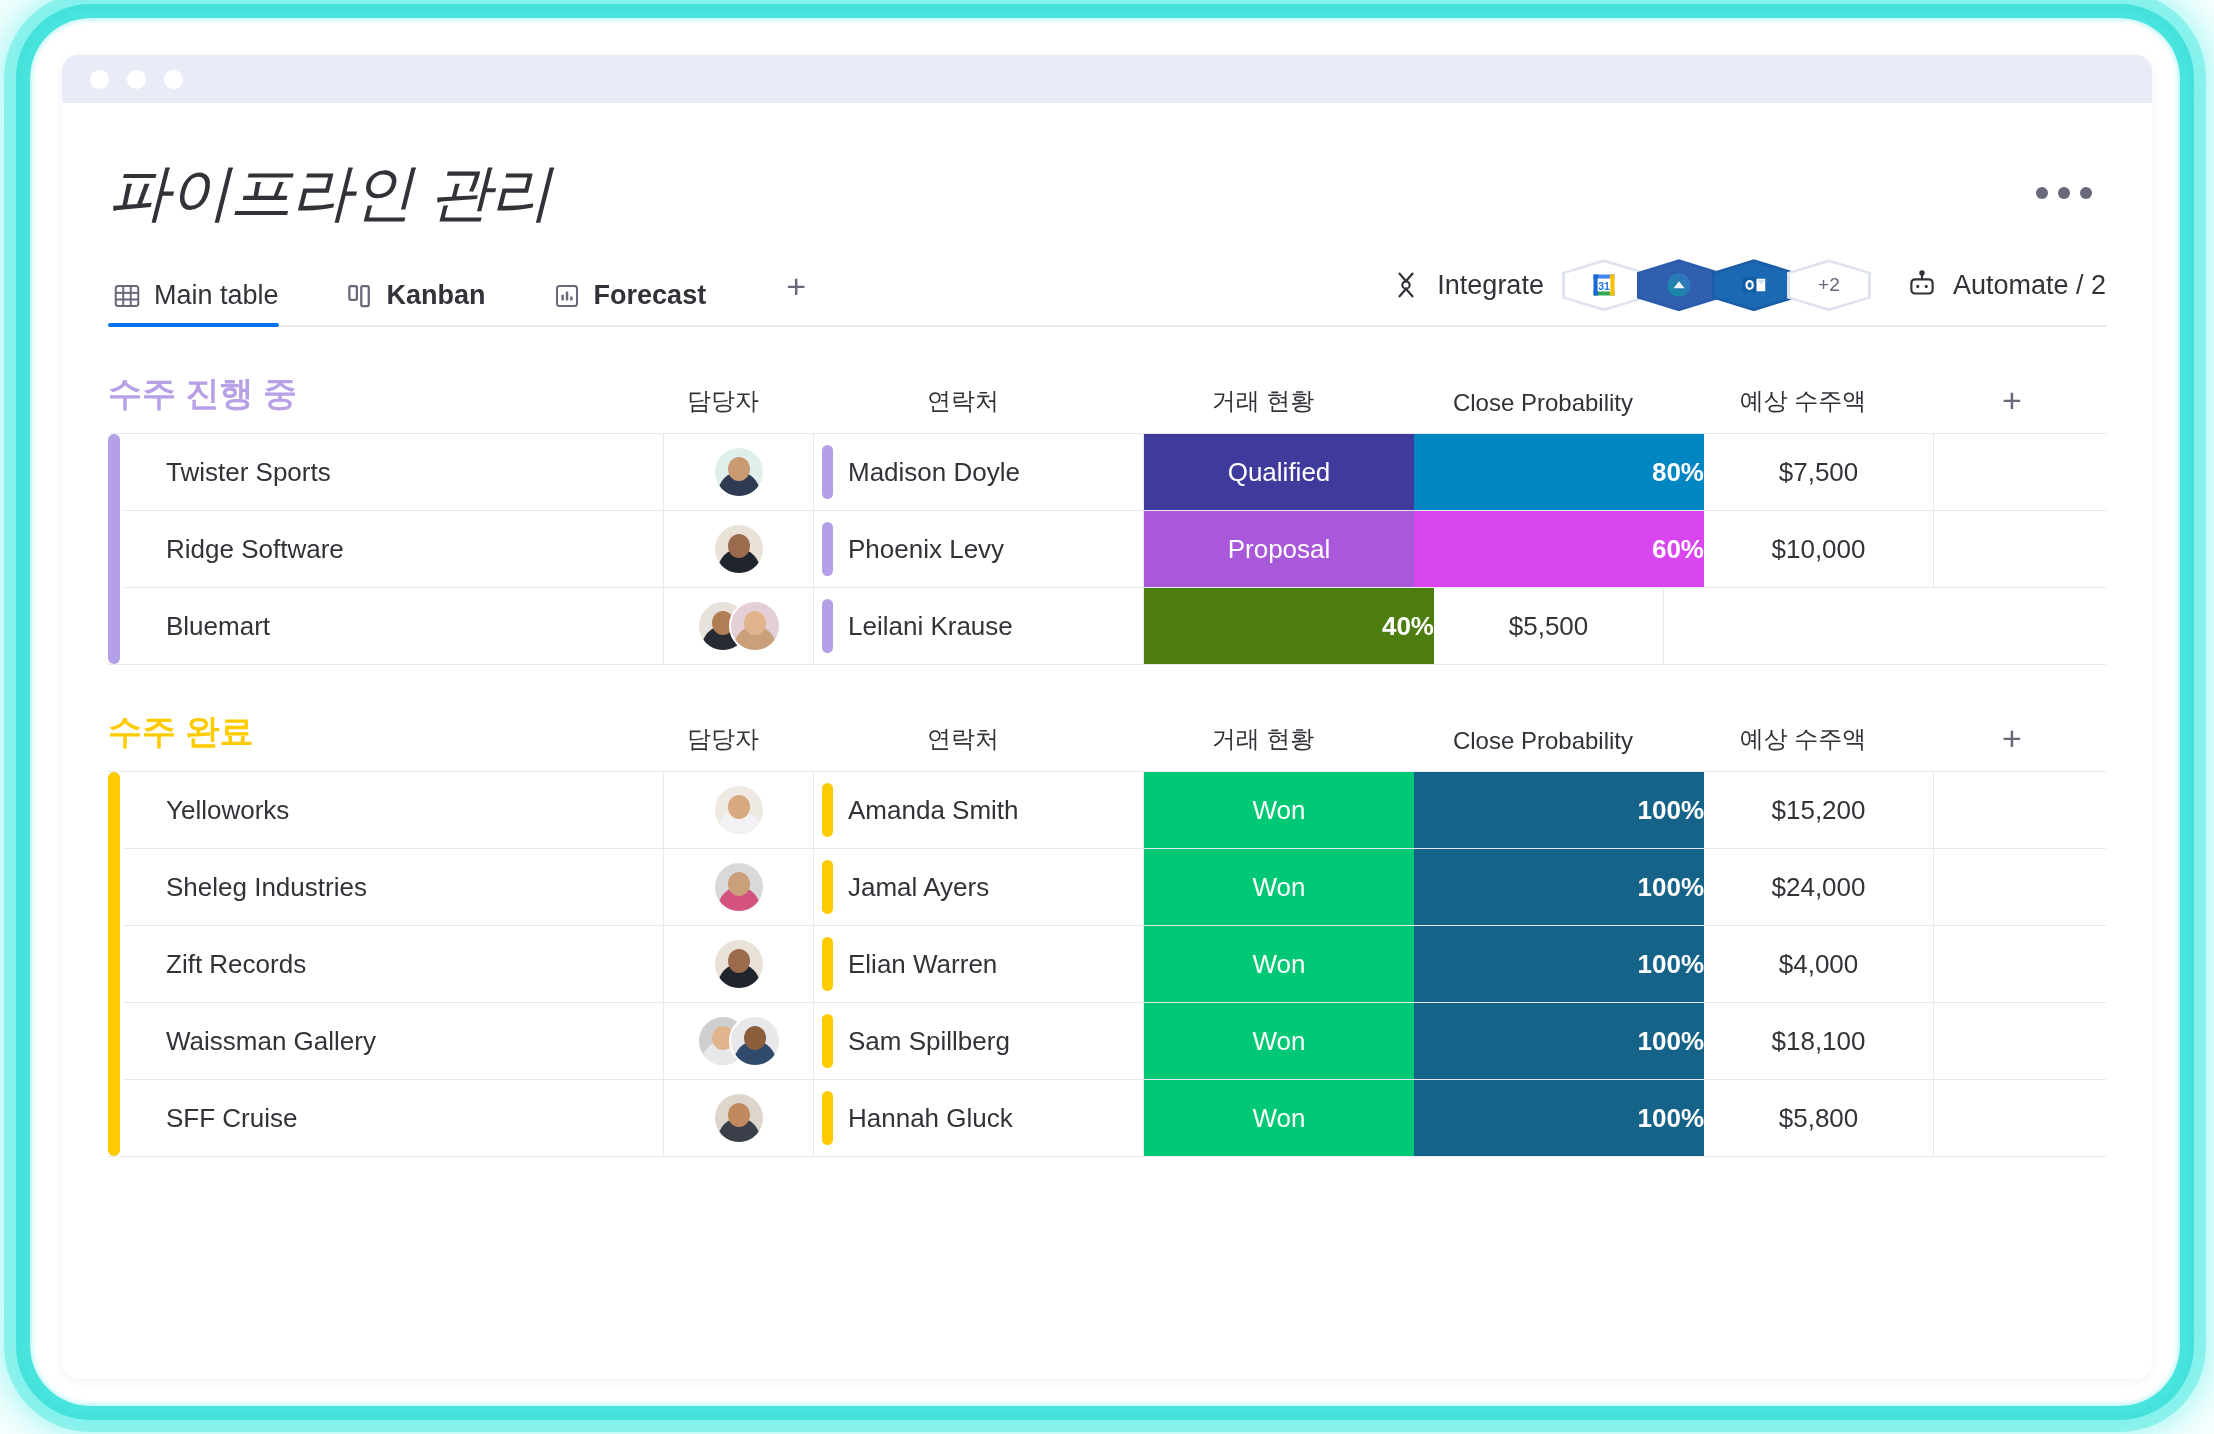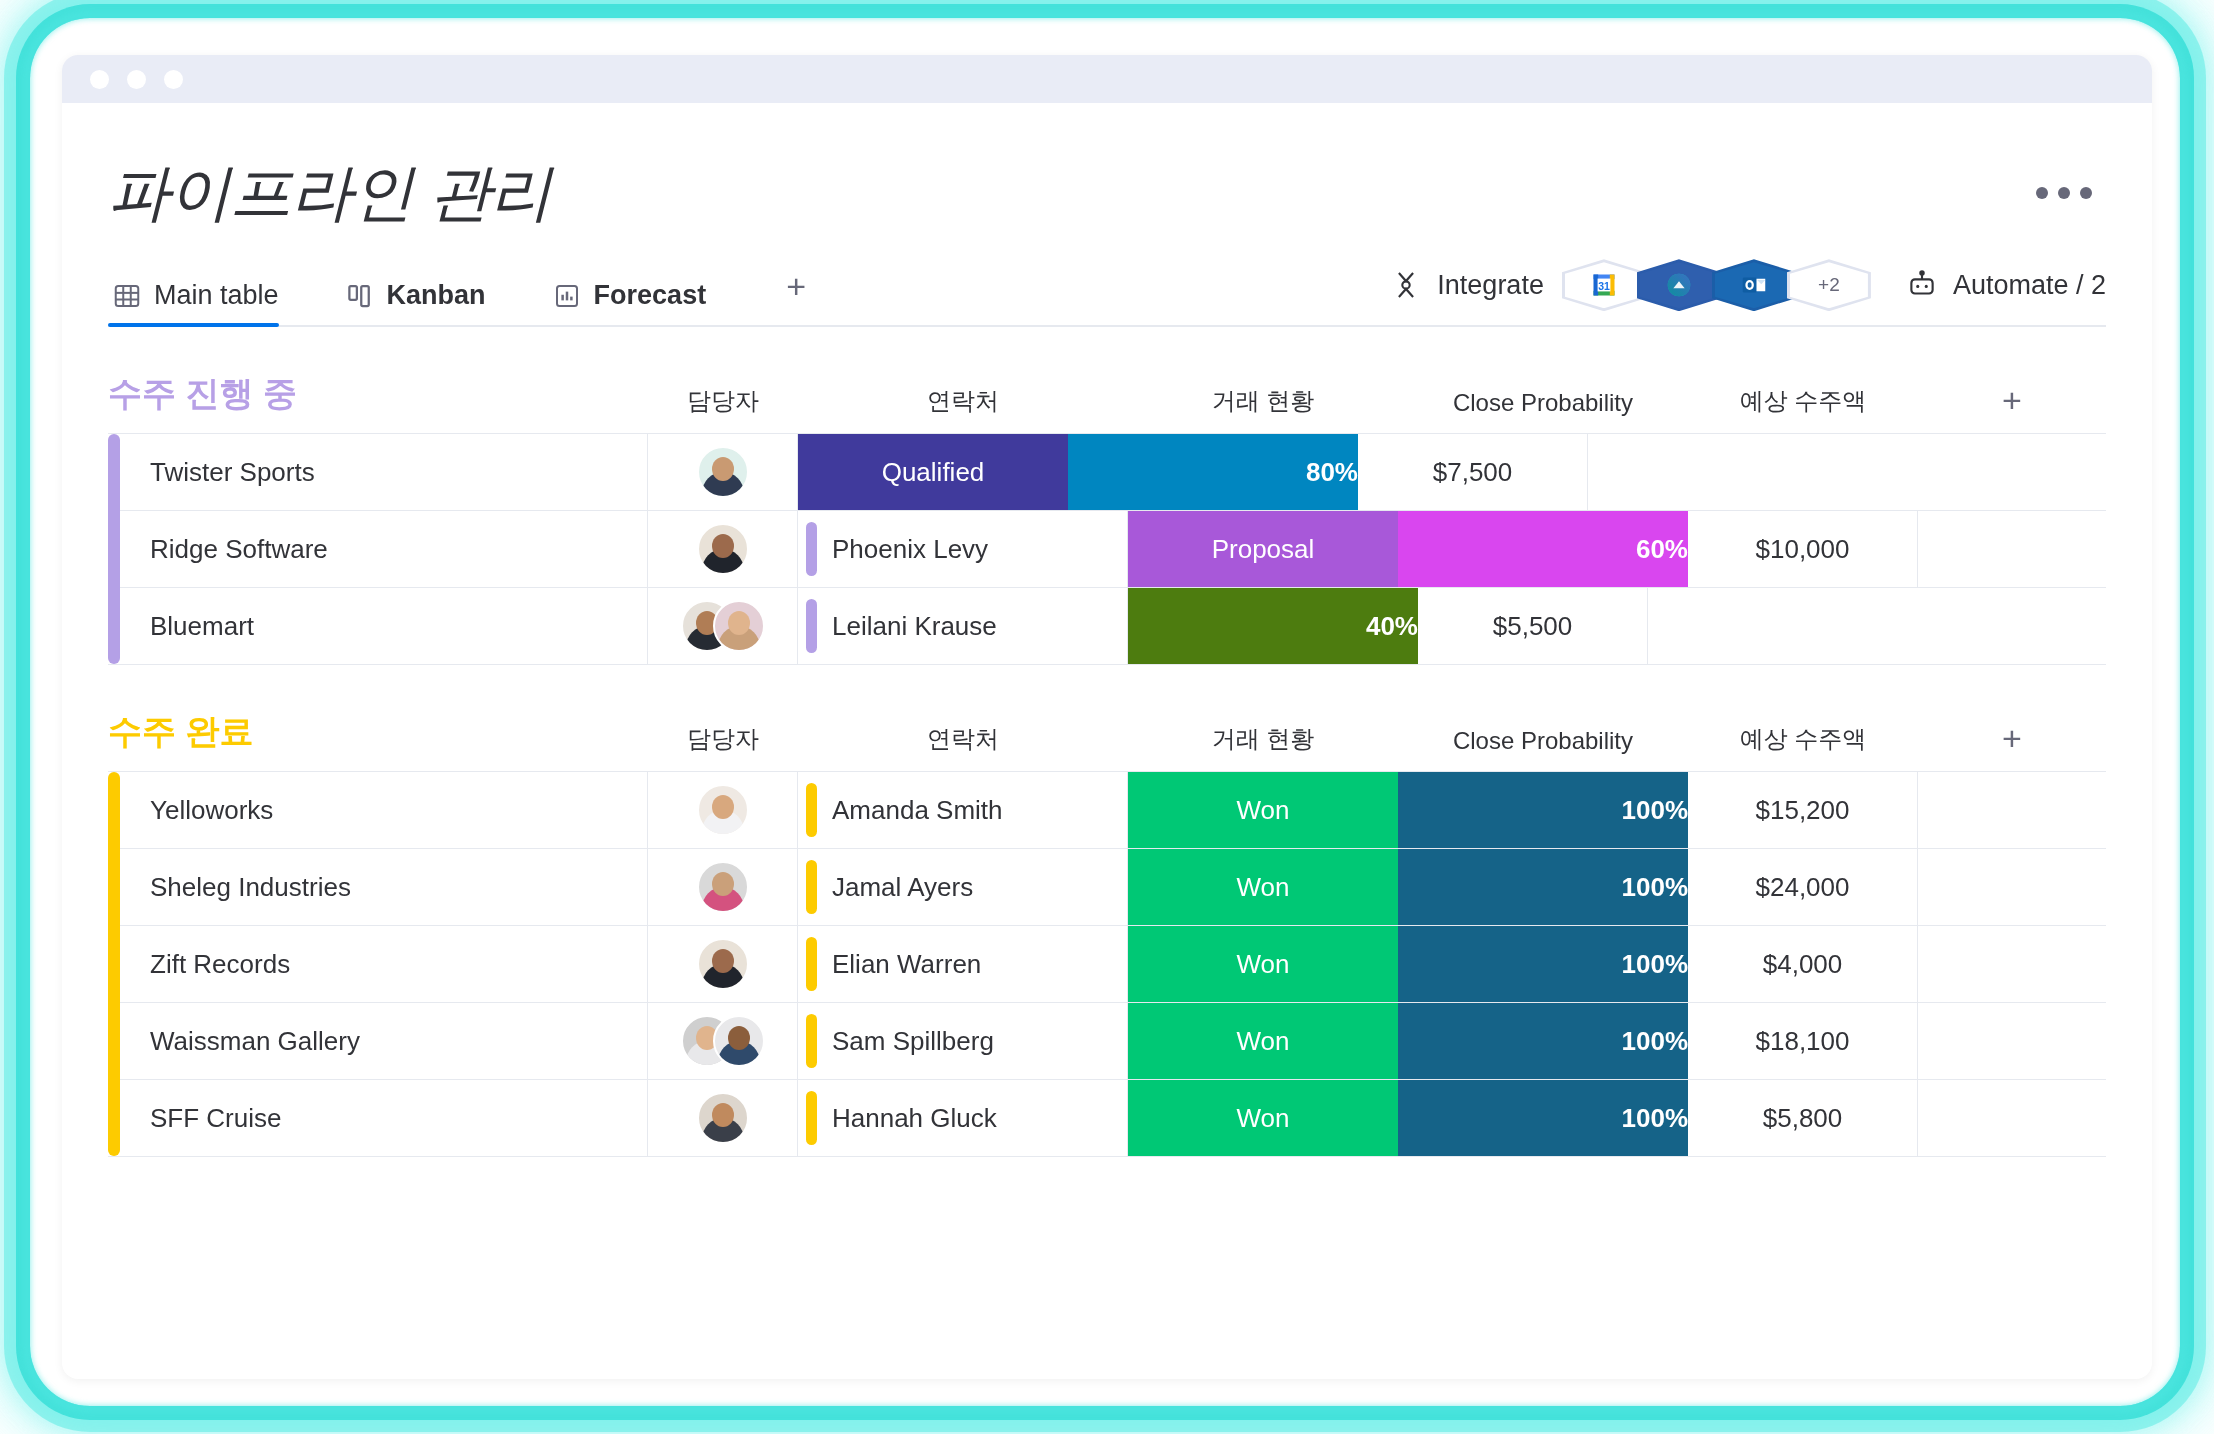--- a/index.html
+++ b/index.html
@@ -228,20 +228,21 @@
     text-align: center;
     cursor: pointer;
     line-height: 1;
   }
 
   
   .table {
     position: relative;
     border-top: 1px solid #e6e9ef;
     border-bottom: 1px solid #e6e9ef;
+    padding-left: 16px;
   }
   .group-bar {
     position: absolute;
     left: 0;
     top: 0;
     bottom: 0;
     width: 12px;
     border-radius: 6px;
     z-index: 3;
   }
@@ -477,20 +478,24 @@
         <div class="row">
           <div class="cell c-name">Twister Sports</div>
           <div class="cell c-owner">
             <span class="avatar-group">
               <span class="avatar" style="background:#dff0ec;">
                 <span class="av-body" style="background:#2f3b52;"></span>
                 <span class="av-face av-head" style="background:#c99a72;"></span>
               </span>
             </span>
           </div>
+          <div class="cell c-contact">
+            <span class="contact-bar" style="background:#b4a0e6;"></span>
+            <span>Madison Doyle</span>
+          </div>
           <div class="cell c-status" style="background:#403a9c;">
             <span>Qualified</span>
           </div>
           <div class="cell c-prob" style="background:#0086c0;">
             <span>80%</span>
           </div>
           <div class="cell c-amount">$7,500</div>
           <div class="cell c-pad"></div>
         </div>
 

